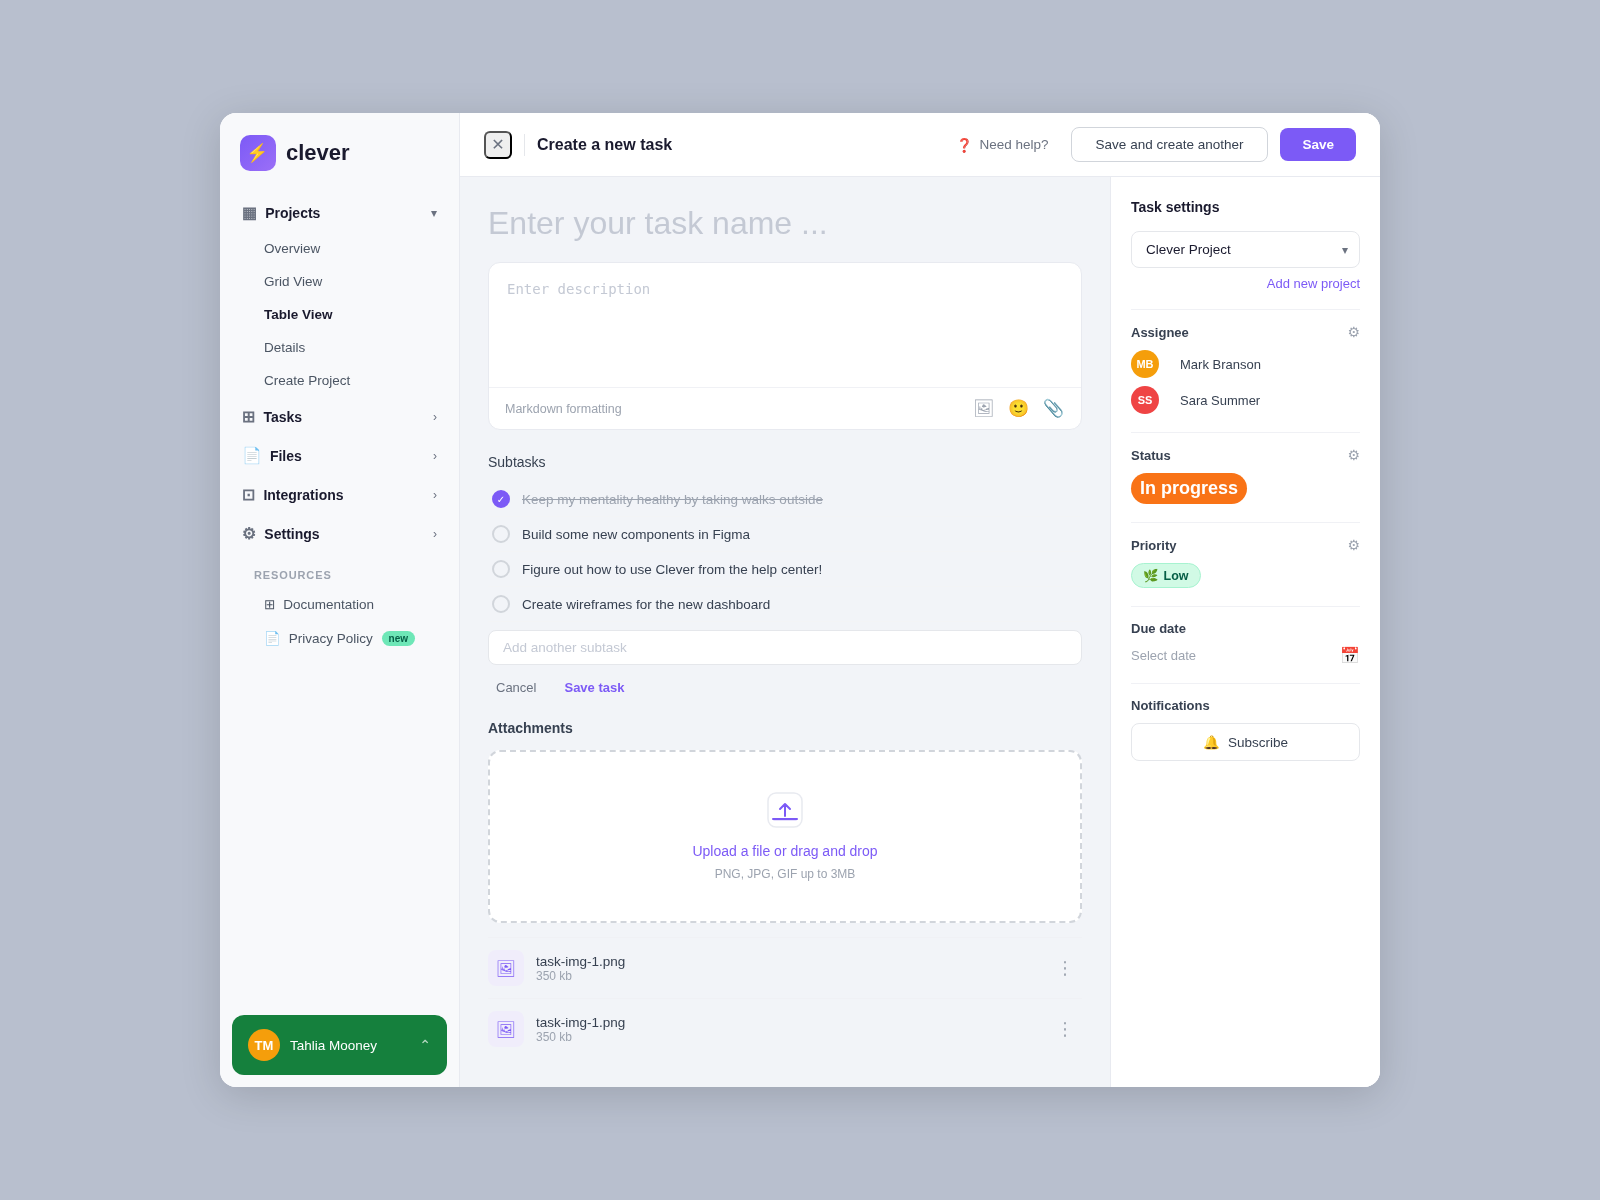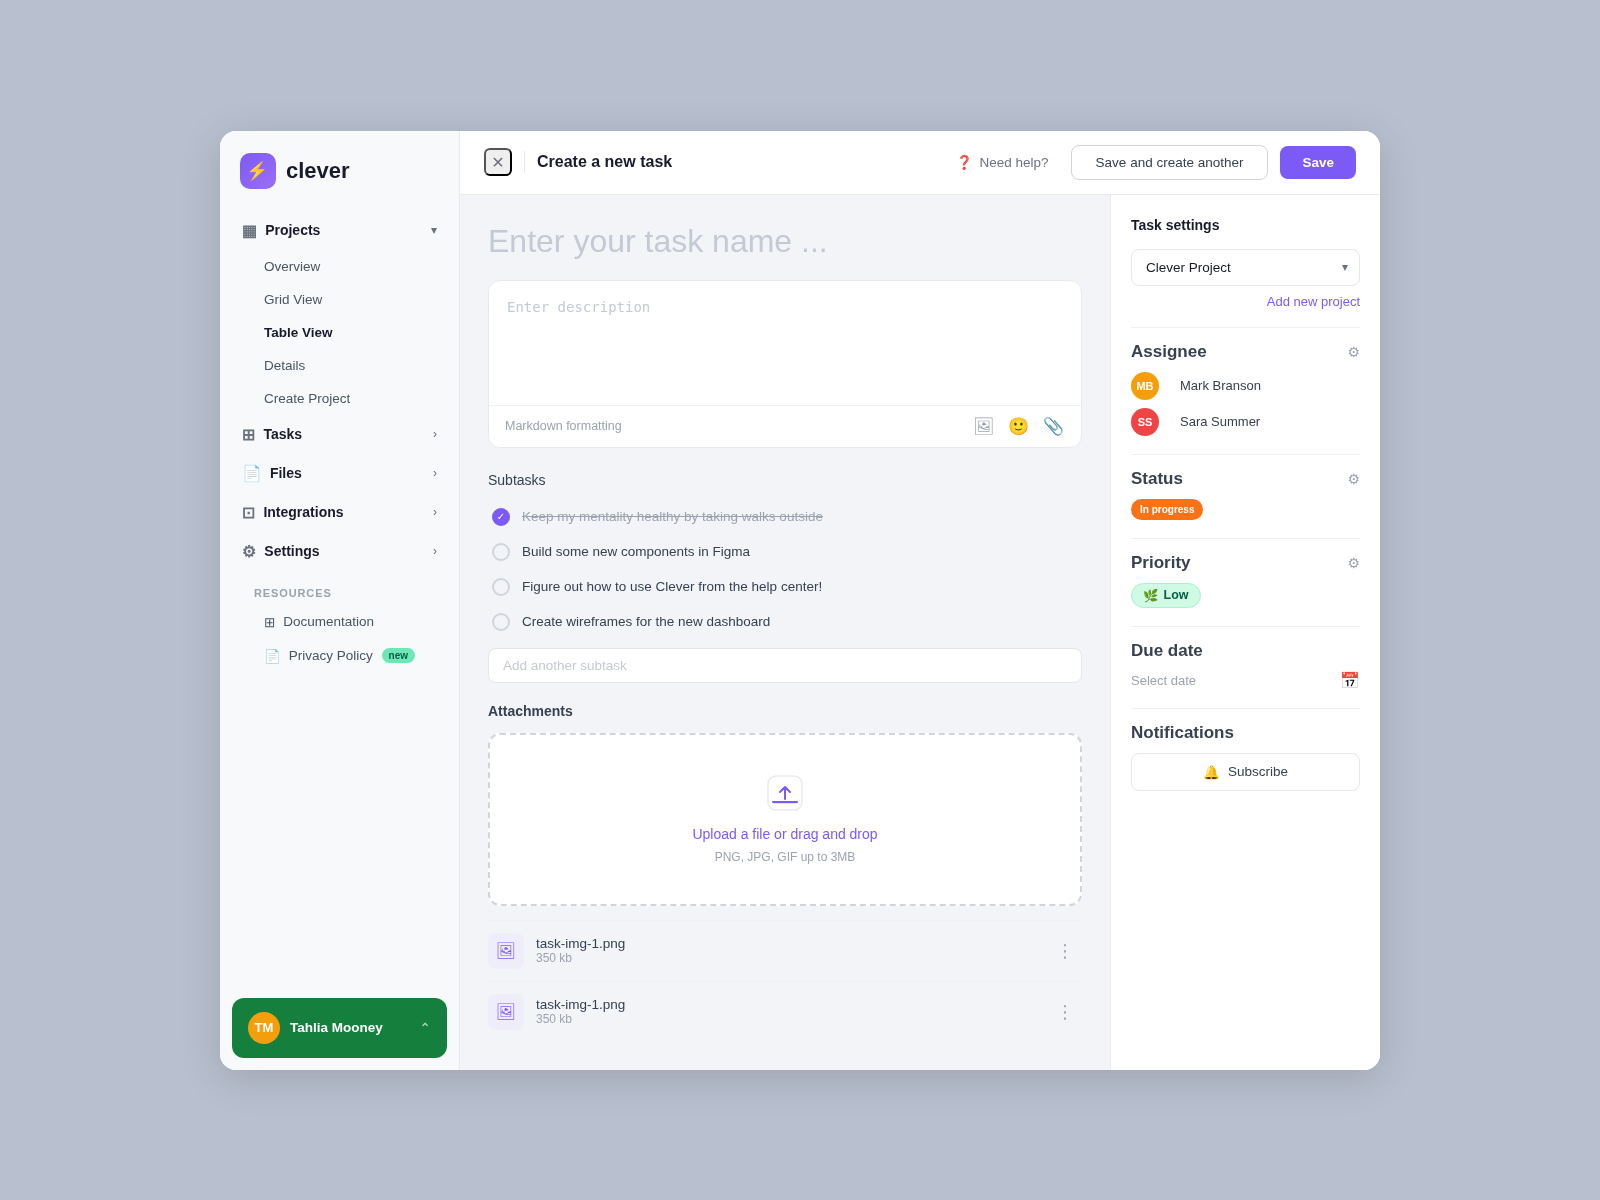--- a/index.html
+++ b/index.html
@@ -136,21 +136,21 @@
       display: flex;
       align-items: center;
       justify-content: center;
       font-size: 13px;
       font-weight: 700;
       color: white;
       overflow: hidden;
     }
     .user-name {
       font-size: 13.5px;
-      font-weight: 700;
+      font-weight: 400;
       color: white;
       flex: 1;
     }
     .user-chevron { color: rgba(255,255,255,0.7); font-size: 14px; }
 
     
     .main-content {
       flex: 1;
       display: flex;
       flex-direction: column;
@@ -472,21 +472,21 @@
     }
     .settings-divider { height: 1px; background: #f0f1f5; margin: 14px 0; }
     .settings-field { margin-bottom: 18px; }
     .settings-field-header {
       display: flex;
       align-items: center;
       justify-content: space-between;
       margin-bottom: 10px;
     }
     .settings-field-label {
-      font-size: 17px;
+      font-size: 13px;
       font-weight: 600;
       color: #374151;
     }
     .settings-gear {
       color: #9ca3af;
       cursor: pointer;
       font-size: 14px;
     }
     .assignee-list { display: flex; flex-direction: column; gap: 8px; }
     .assignee-item {
@@ -509,21 +509,21 @@
     .assignee-name {
       font-size: 13px;
       color: #374151;
       font-weight: 500;
     }
     .status-badge {
       display: inline-flex;
       align-items: center;
       padding: 5px 9px;
       border-radius: 20px;
-      font-size: 10px;
+      font-size: 18px;
       font-weight: 600;
     }
     .status-in-progress {
       background: #f97316;
       color: white;
     }
     .priority-badge {
       display: inline-flex;
       align-items: center;
       gap: 5px;
@@ -701,20 +701,24 @@
             <div class="subtask-checkbox"></div>
             <span class="subtask-text">Figure out how to use Clever from the help center!</span>
           </div>
           <div class="subtask-item">
             <div class="subtask-checkbox"></div>
             <span class="subtask-text">Create wireframes for the new dashboard</span>
           </div>
 
           <div class="add-subtask-row">
             <input class="add-subtask-input" type="text" placeholder="Add another subtask" style="">
+          </div>
+          <div class="subtask-actions">
+            <span class="cancel-link">Cancel</span>
+            <span class="save-task-link">Save task</span>
           </div>
         </div>
 
         
         <div class="attachments-section">
           <div class="attachments-title">Attachments</div>
           <div class="upload-zone">
             <div class="upload-icon-wrap">
               <svg width="36" height="36" viewBox="0 0 36 36" fill="none">
                 <path d="M18 24V12M18 12L13 17M18 12L23 17" stroke="#7c5af6" stroke-width="2" stroke-linecap="round" stroke-linejoin="round"></path>

